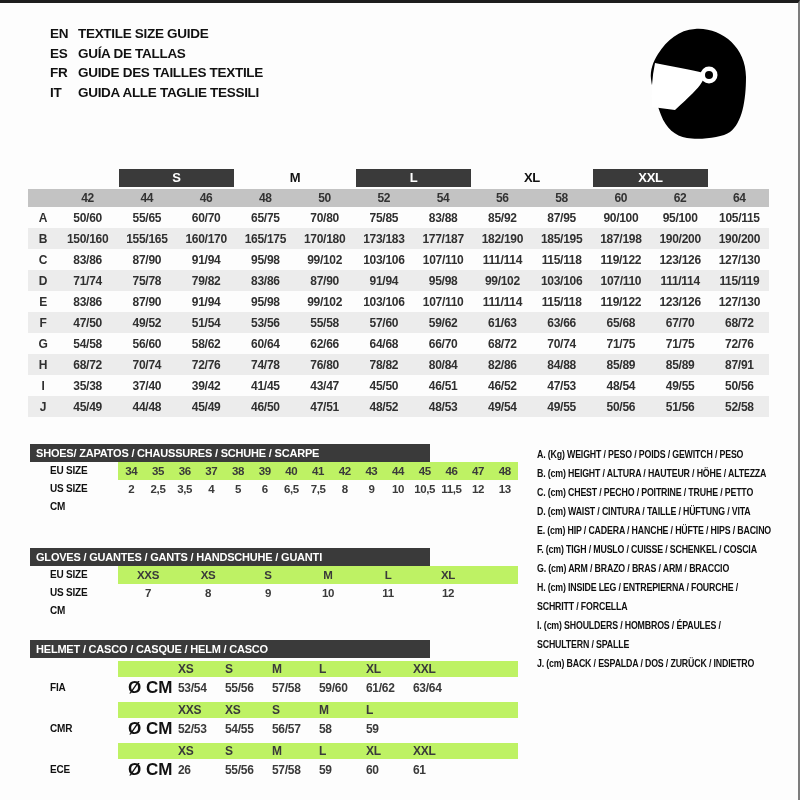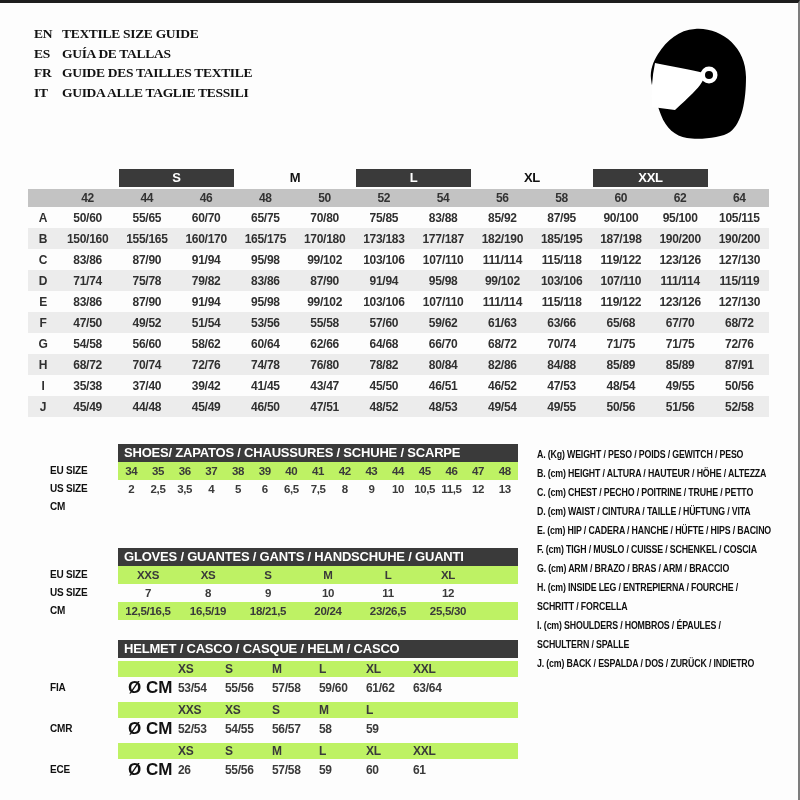--- a/index.html
+++ b/index.html
@@ -3,43 +3,43 @@
 <meta charset="utf-8">
 <style>
   html,body{margin:0;padding:0;background:#fff;}
   .page{
     position:relative;width:800px;height:800px;background:#fdfdfd;
     font-family:"Liberation Sans",sans-serif;color:#2b2b2b;
     border-top:3px solid #1d1d1d;border-right:2px solid #7d7d7d;
     box-sizing:border-box;overflow:hidden;
   }
   
-  .langs{position:absolute;left:34px;top:20px;font-family:Liberation Serif, serif;}
+  .langs{position:absolute;left:50px;top:20px;}
   .lang-row{height:19.5px;line-height:19.5px;white-space:nowrap;}
   .lang-code{display:inline-block;width:28px;font-weight:bold;font-size:13.5px;letter-spacing:-0.3px;color:#111;}
   .lang-title{font-weight:bold;font-size:13.5px;letter-spacing:-0.3px;color:#111;}
   
   .helmet-logo{position:absolute;left:649px;top:24px;}
   
   #textile-table{position:absolute;left:28px;top:166px;width:741px;border-collapse:collapse;table-layout:fixed;}
   #textile-table td{padding:0;text-align:center;font-weight:bold;font-size:12px;letter-spacing:-0.3px;white-space:nowrap;}
   .bandrow td{height:20px;vertical-align:top;}
   .banddark{background:#3a3a3a;color:#fff;height:18px;line-height:18px;font-size:13px;margin:0 2px;}
   .bandplain{height:18px;line-height:18px;font-size:13px;color:#111;}
   .eurow td{background:#c3c3c3;height:18px;color:#333;font-size:12.5px;}
   .datarow td{height:21px;color:#303030;}
   .stripe td{background:#ececec;}
   .letter{color:#0e0e0e;}
   
   .bottom-left{position:absolute;left:30px;top:441px;width:495px;}
   .sub-table{margin:0;}
   #shoes-table{margin-bottom:32px;}
   #gloves-table{margin-bottom:20px;}
-  .subtitle{margin-left:88px;width:400px;height:18px;line-height:18px;background:#3a3a3a;color:#fff;
-    font-weight:bold;font-size:13px;padding-left:6px;letter-spacing:-0.2px;box-sizing:border-box;white-space:nowrap;}
+  .subtitle{width:400px;height:18px;line-height:18px;background:#3a3a3a;color:#fff;
+    font-weight:bold;font-size:11px;padding-left:6px;letter-spacing:-0.2px;box-sizing:border-box;white-space:nowrap;}
   .srow{display:flex;height:18px;line-height:18px;}
   .slabel{width:88px;padding-left:20px;box-sizing:border-box;font-weight:bold;font-size:10px;letter-spacing:-0.2px;color:#111;white-space:nowrap;}
   .sband{width:400px;display:flex;}
   .shade{background:#bef264;}
   .scell{flex:1;text-align:center;font-weight:bold;font-size:11.5px;letter-spacing:-0.4px;color:#3a3a3a;white-space:nowrap;}
   .gcell{width:60px;text-align:center;font-weight:bold;font-size:11.5px;letter-spacing:-0.3px;color:#3a3a3a;white-space:nowrap;}
   
   .hsizes{height:16px;line-height:16px;margin-top:3px;}
   .hvals{height:22px;line-height:22px;}
   .hunit{width:60px;padding-left:10px;box-sizing:border-box;font-weight:bold;font-size:17px;color:#111;white-space:nowrap;}
@@ -360,28 +360,20 @@
             <div class="gcell">7</div>
             <div class="gcell">8</div>
             <div class="gcell">9</div>
             <div class="gcell">10</div>
             <div class="gcell">11</div>
             <div class="gcell">12</div>
           </div>
         </div>
         <div class="srow">
           <div class="slabel">CM</div>
-          <div class="sband shade">
-            <div class="gcell">12,5/16,5</div>
-            <div class="gcell">16,5/19</div>
-            <div class="gcell">18/21,5</div>
-            <div class="gcell">20/24</div>
-            <div class="gcell">23/26,5</div>
-            <div class="gcell">25,5/30</div>
-          </div>
         </div>
       </div>
     <div class="sub-table" id="helmet-table">
         <div class="subtitle">HELMET / CASCO / CASQUE / HELM / CASCO</div>
         <div class="srow hsizes">
           <div class="slabel"></div>
           <div class="sband shade">
             <div class="hunit"></div>
             <div class="hcell">XS</div>
             <div class="hcell">S</div>

